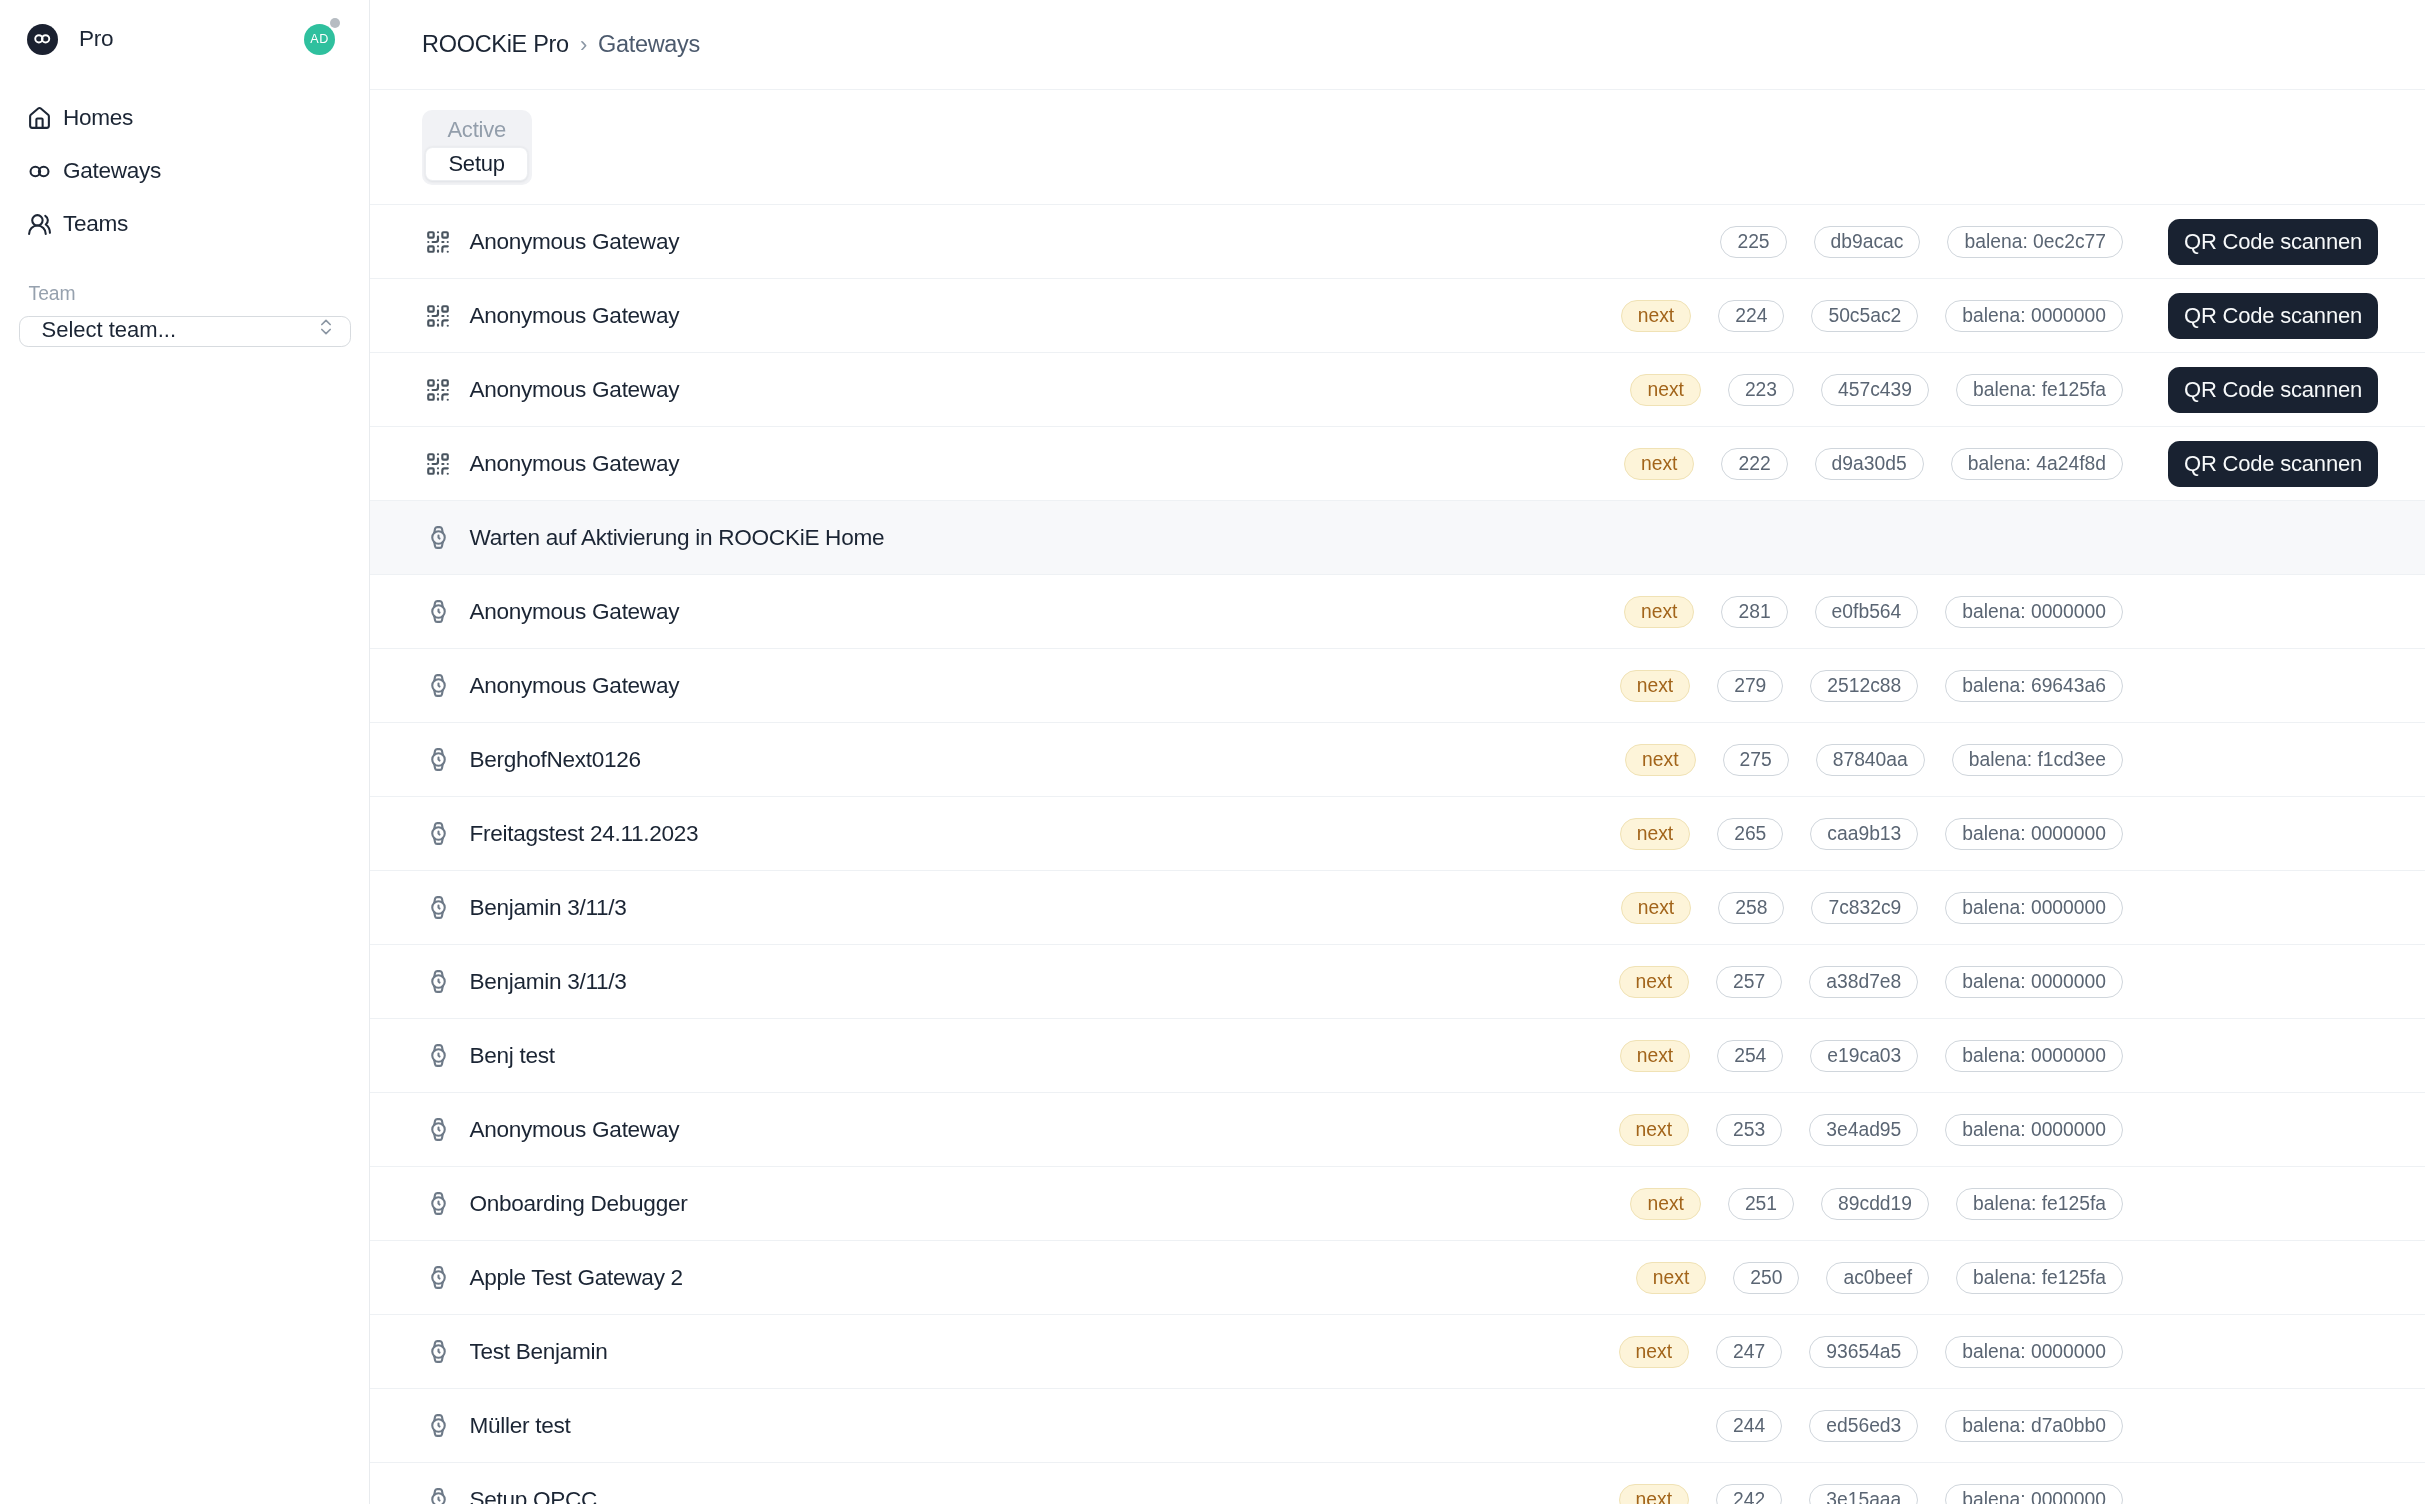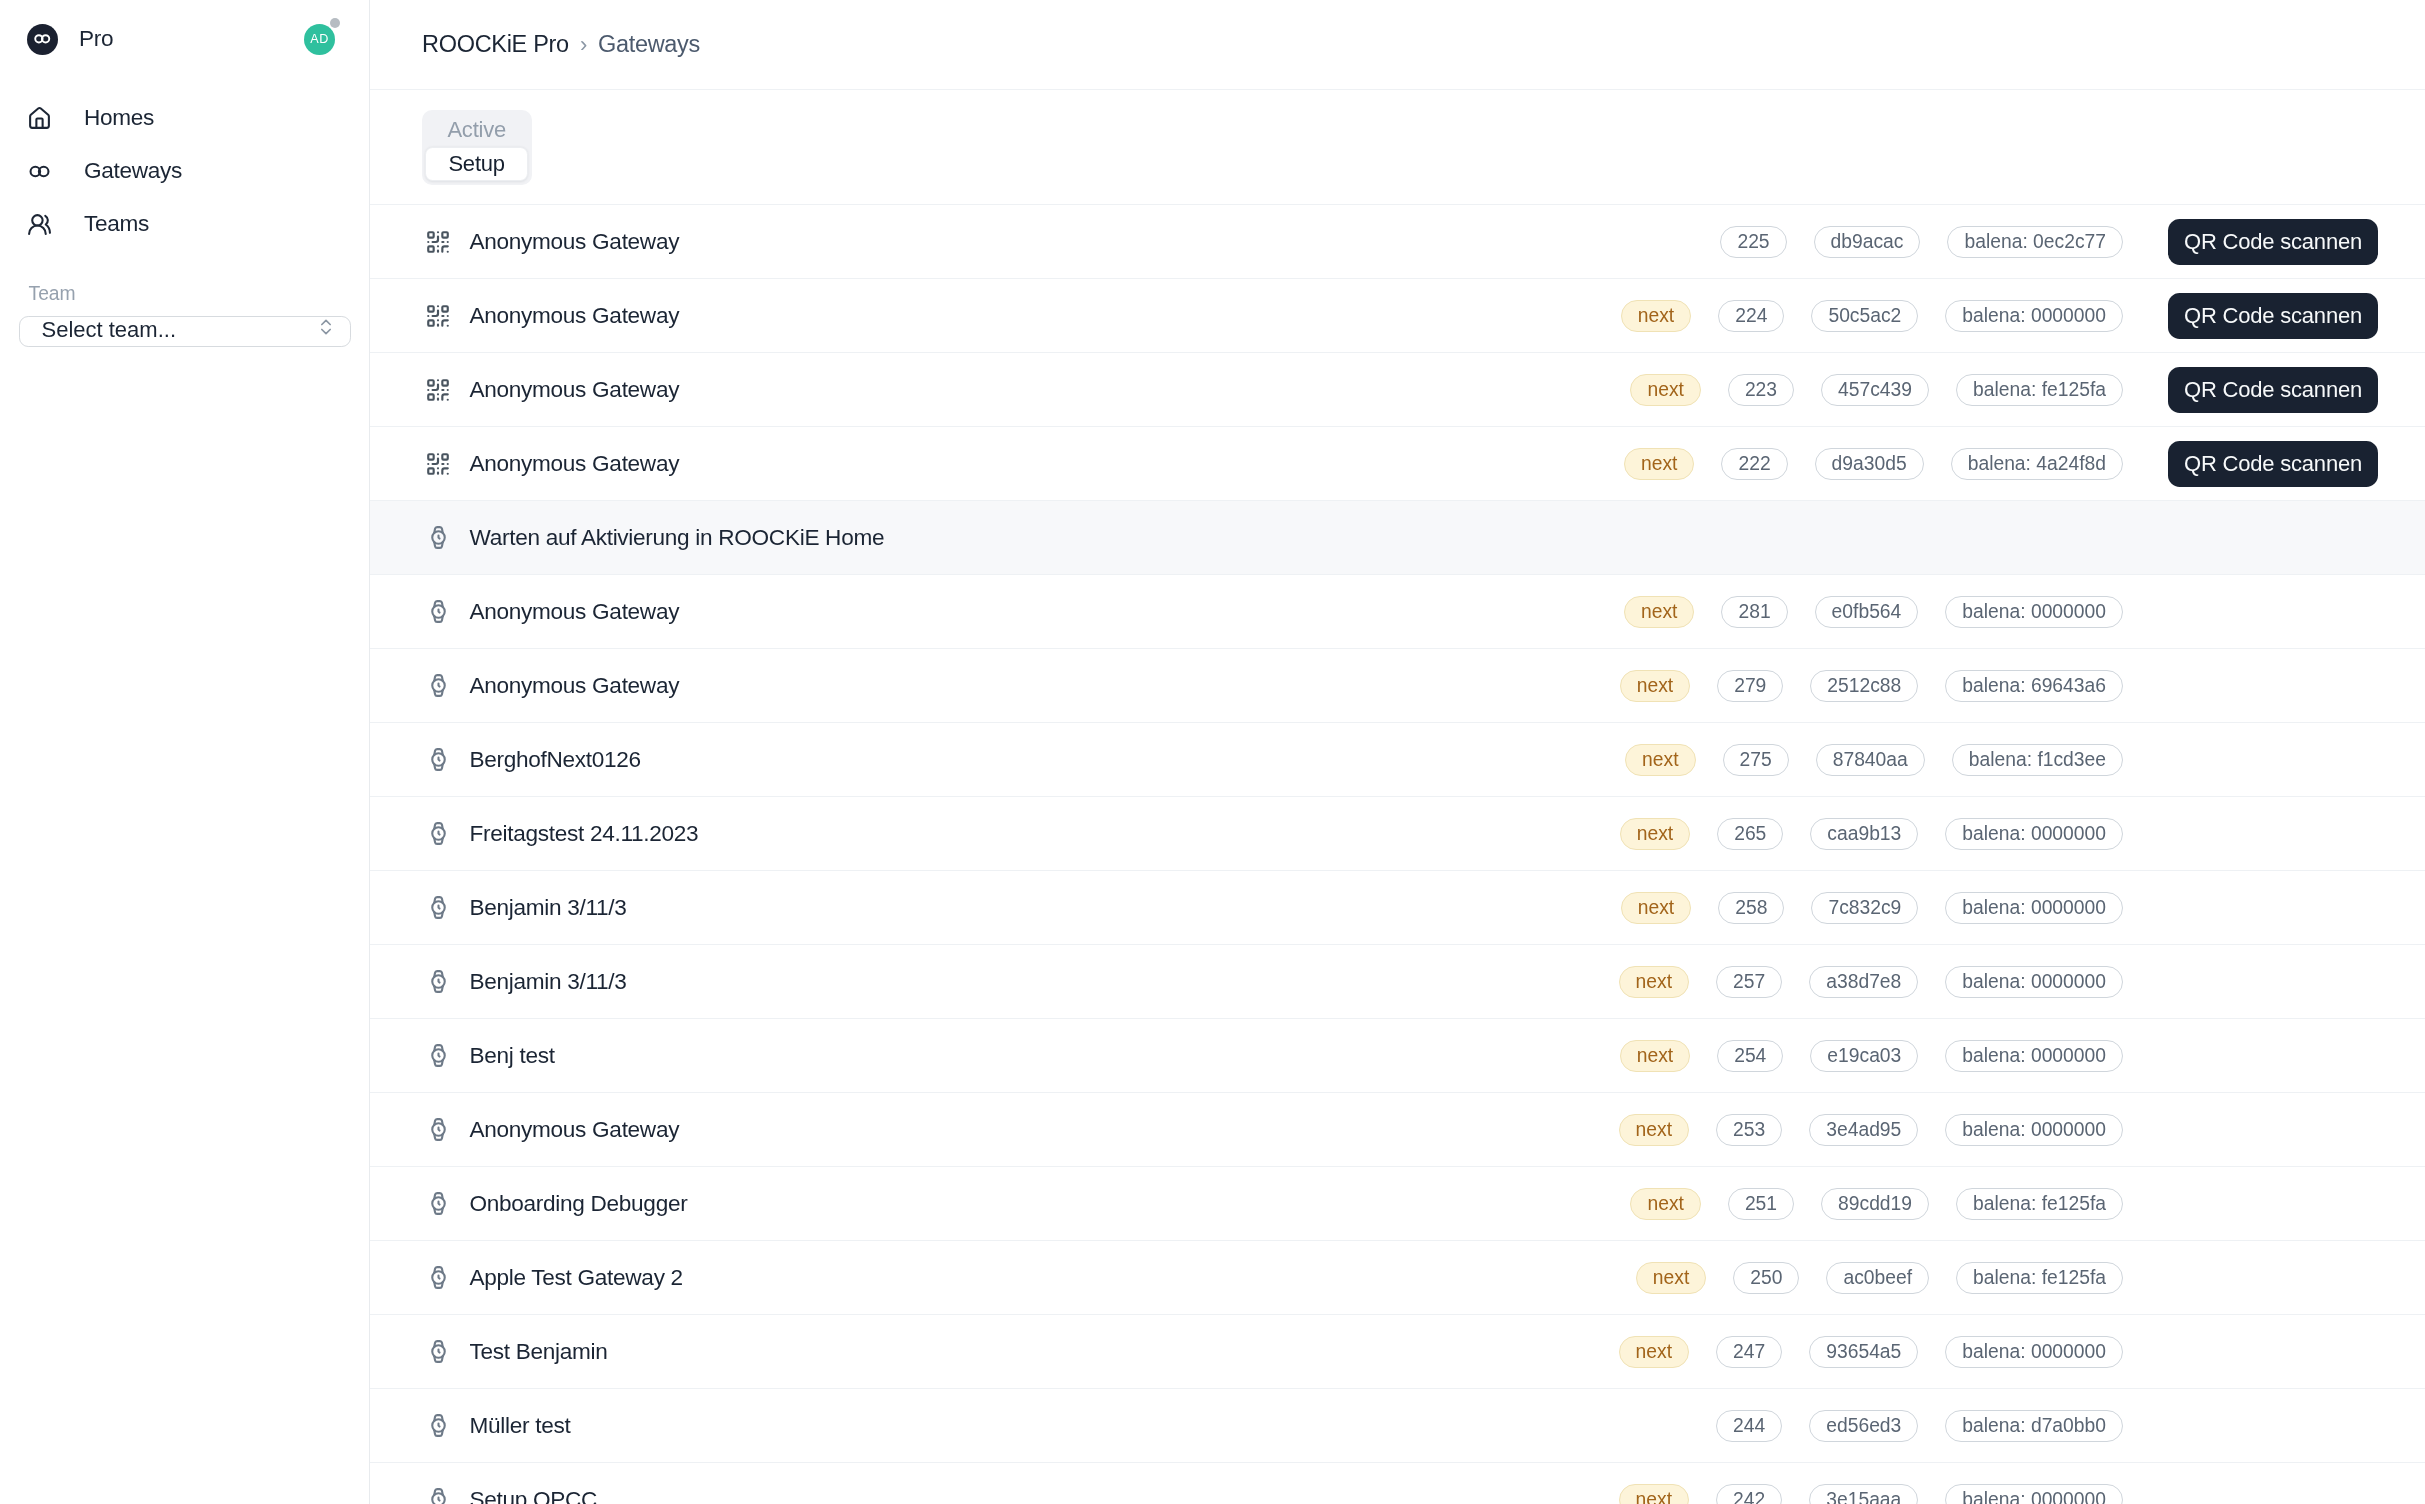--- a/index.html
+++ b/index.html
@@ -14,21 +14,21 @@
   .logo{width:31px;height:31px;border-radius:50%;background:#1b2130;display:flex;
         align-items:center;justify-content:center;}
   .brand-name{font-size:22.6px;font-weight:500;letter-spacing:-0.3px;}
   .avatar-wrap{position:relative;}
   .avatar{width:31px;height:31px;border-radius:50%;background:#2fc09e;color:#fff;
           font-size:12.6px;font-weight:500;letter-spacing:0.4px;display:flex;
           align-items:center;justify-content:center;}
   .status-dot{position:absolute;top:-5.9px;right:-5px;width:10px;height:10px;border-radius:50%;
           background:#b6bcc2;}
   .nav{margin-top:37px;padding:0 18.5px;}
-  .nav-item{display:flex;align-items:center;gap:32px;height:53px;padding:0 8.4px;
+  .nav-item{display:flex;align-items:center;gap:11px;height:53px;padding:0 8.4px;
             border-radius:8.4px;font-size:22.6px;font-weight:500;letter-spacing:-0.3px;cursor:pointer;}
   .nav-icon{width:25px;height:25px;color:#1d2635;display:flex;align-items:center;justify-content:center;}
   .nav-icon svg{width:25px;height:25px;}
   .team-label{margin:32px 0 11.7px;padding:0 28.5px;font-size:19.3px;color:#96a1ae;}
   .team-select{margin:0 18.5px;height:31px;box-sizing:border-box;border:0.8px solid #d7dbdf;
                border-radius:9.2px;background:#fff;display:flex;
                justify-content:space-between;padding:0 13.4px 0 22px;font-size:22px;cursor:pointer;}
   .team-select .chev{width:20px;height:20px;color:#8b96a3;}
   .team-select .chev svg{width:20px;height:20px;}
 

